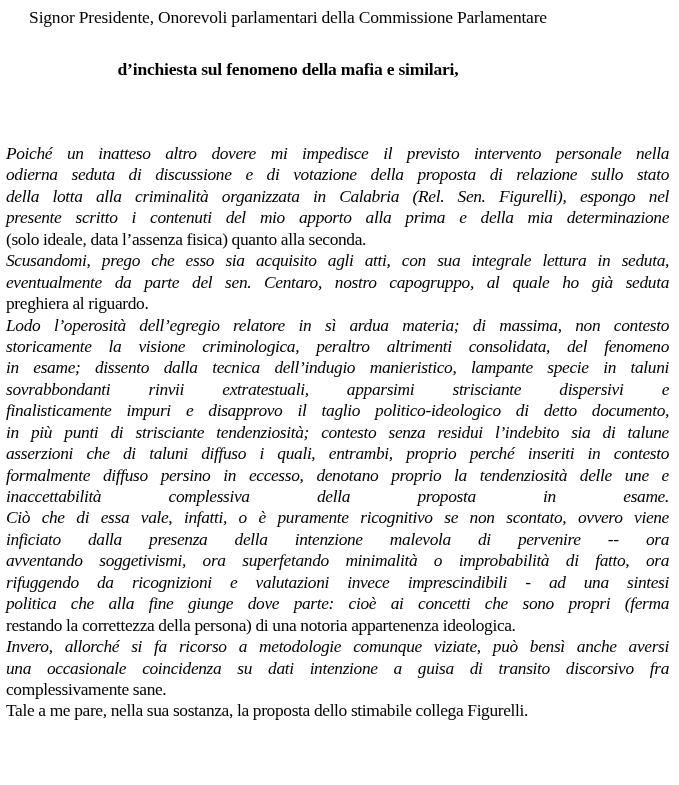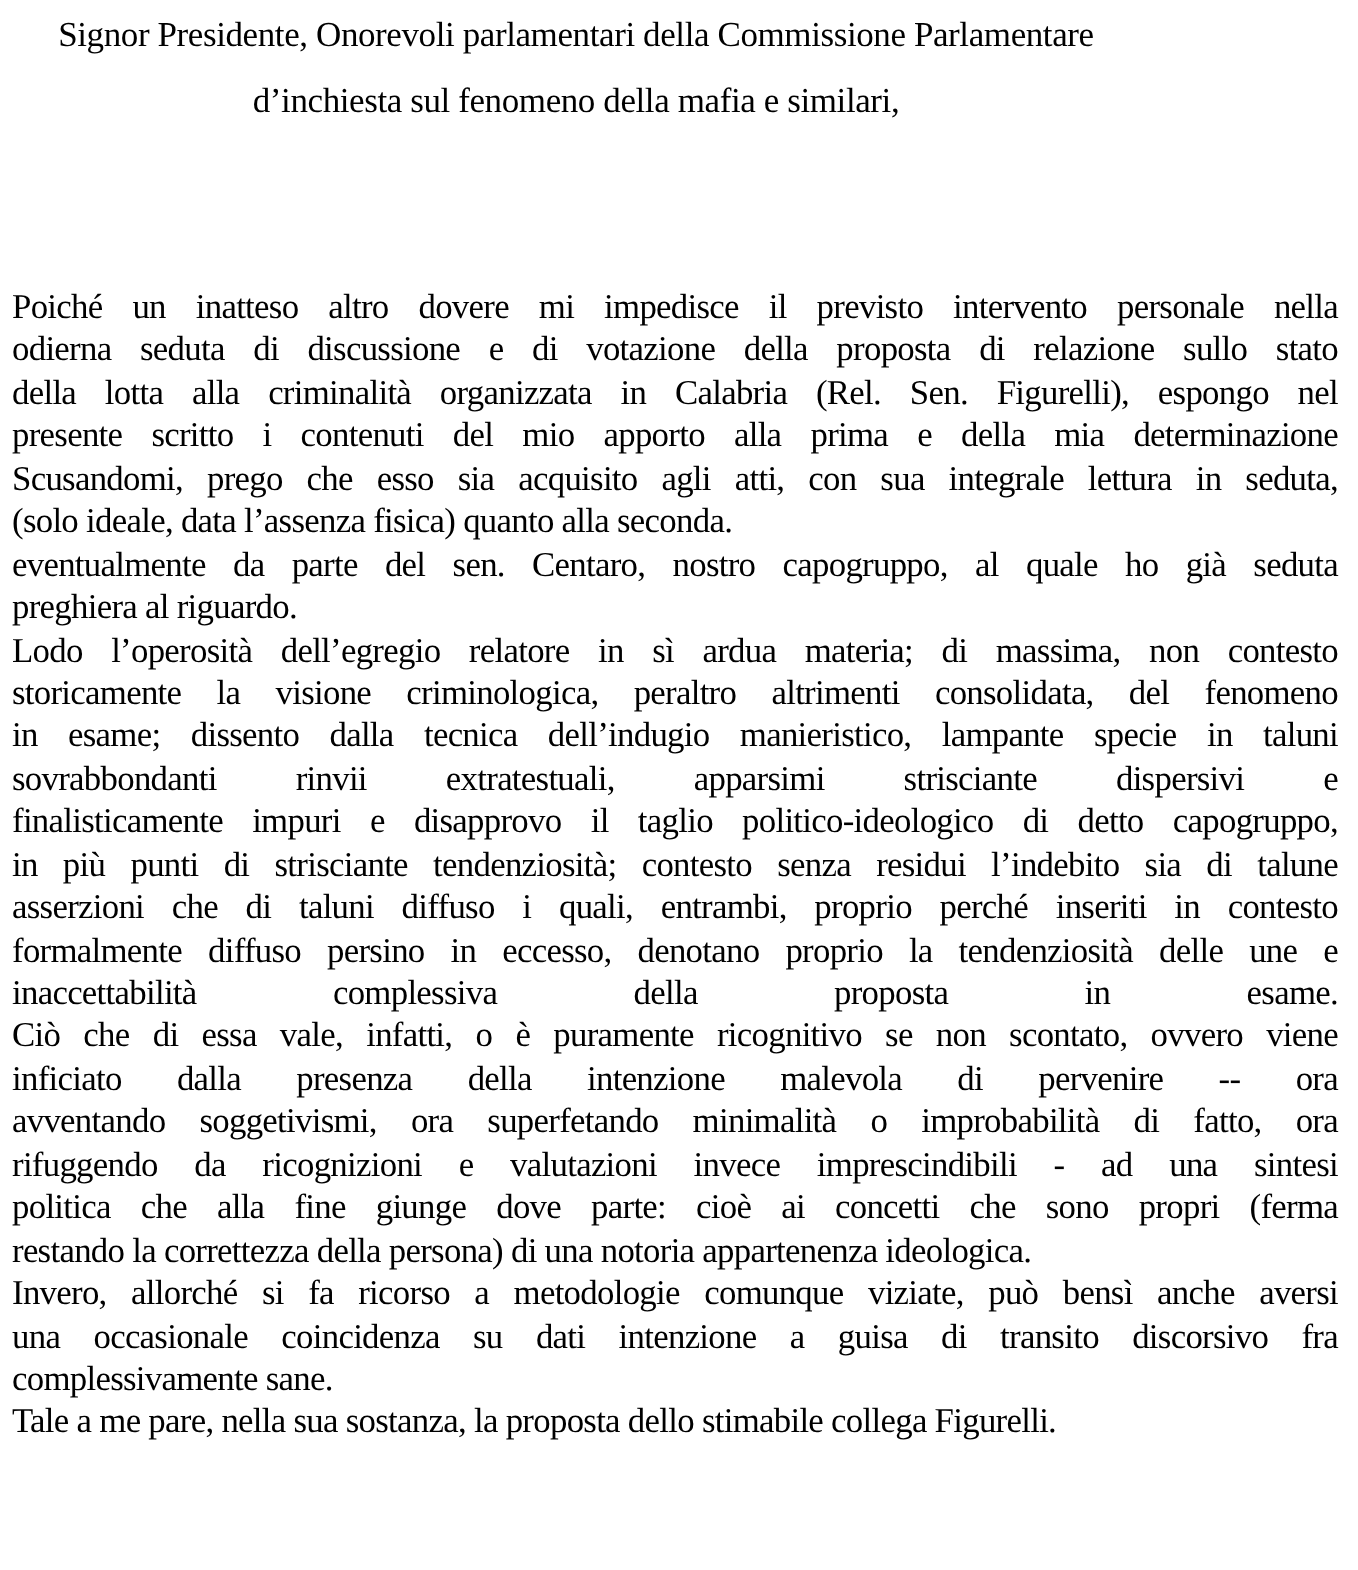--- a/index.html
+++ b/index.html
@@ -1,46 +1,46 @@
 <!DOCTYPE html>
 <html><head>
 <meta charset="utf-8">
 <style>
   html, body { margin: 0; padding: 0; background: #ffffff; }
   body { width: 679px; height: 785px; overflow: hidden; position: relative;
          font-family: "Liberation Serif", "DejaVu Serif", serif; color: #000; }
   .heading { position: absolute; left: 0; width: 576px; text-align: center;
              font-size: 17.5px; line-height: 20px; letter-spacing: -0.2px; }
   #h1 { top: 7px; }
-  #h2 { top: 40px; }
+  #h2 { top: 59px; font-weight: bold; }
   .body-text { position: absolute; left: 6px; width: 663px; top: 143px; }
   .line { display: block; height: 21.45px; line-height: 21.45px; font-size: 17.4px;
           white-space: nowrap; overflow: visible; letter-spacing: -0.35px; }
-  .line.j { text-align: justify; text-align-last: justify; white-space: normal; }
+  .line.j { text-align: justify; text-align-last: justify; white-space: normal; font-style: italic; }
 </style>
 </head>
 <body>
 
 <div>
   <div id="h1" class="heading">Signor Presidente, Onorevoli parlamentari della Commissione Parlamentare</div>
   <div id="h2" class="heading">d’inchiesta sul fenomeno della mafia e similari,</div>
   <div class="body-text" id="body-text">
       <span class="line j">Poiché un inatteso altro dovere mi impedisce il previsto intervento personale nella</span>
       <span class="line j">odierna seduta di discussione e di votazione della proposta di relazione sullo stato</span>
       <span class="line j">della lotta alla criminalità organizzata in Calabria (Rel. Sen. Figurelli), espongo nel</span>
       <span class="line j">presente scritto i contenuti del mio apporto alla prima  e della mia determinazione</span>
+      <span class="line">(solo ideale, data l’assenza fisica) quanto alla seconda.</span>
       <span class="line j">Scusandomi, prego che esso sia  acquisito agli atti, con sua integrale lettura in seduta,</span>
-      <span class="line">(solo ideale, data l’assenza fisica) quanto alla seconda.</span>
       <span class="line j">eventualmente da parte del sen. Centaro, nostro capogruppo, al quale ho già seduta</span>
       <span class="line">preghiera al riguardo.</span>
       <span class="line j">Lodo l’operosità dell’egregio relatore in sì ardua materia; di massima, non contesto</span>
       <span class="line j">storicamente la visione criminologica, peraltro altrimenti consolidata, del fenomeno</span>
       <span class="line j">in esame; dissento dalla tecnica dell’indugio manieristico, lampante specie in taluni</span>
       <span class="line j">sovrabbondanti rinvii extratestuali, apparsimi strisciante dispersivi e</span>
-      <span class="line j">finalisticamente impuri e disapprovo il taglio politico-ideologico di detto capogruppo,</span>
+      <span class="line j">finalisticamente impuri e disapprovo il taglio politico-ideologico di detto documento,</span>
       <span class="line j">in più punti di strisciante tendenziosità; contesto senza residui l’indebito sia di talune</span>
       <span class="line j">asserzioni che di taluni diffuso i quali, entrambi, proprio perché inseriti in contesto</span>
       <span class="line j">formalmente diffuso persino in eccesso, denotano proprio la tendenziosità delle une  e</span>
       <span class="line j">inaccettabilità complessiva della proposta in esame.</span>
       <span class="line j">Ciò che di essa vale, infatti, o è puramente ricognitivo se non scontato, ovvero viene</span>
       <span class="line j">inficiato dalla presenza della intenzione malevola di pervenire -- ora</span>
       <span class="line j">avventando soggetivismi, ora superfetando minimalità o improbabilità di fatto, ora</span>
       <span class="line j">rifuggendo da ricognizioni e valutazioni invece imprescindibili  - ad una sintesi</span>
       <span class="line j">politica che alla fine giunge dove parte: cioè ai concetti che sono propri (ferma</span>
       <span class="line">restando la correttezza della persona) di una notoria appartenenza ideologica.</span>

